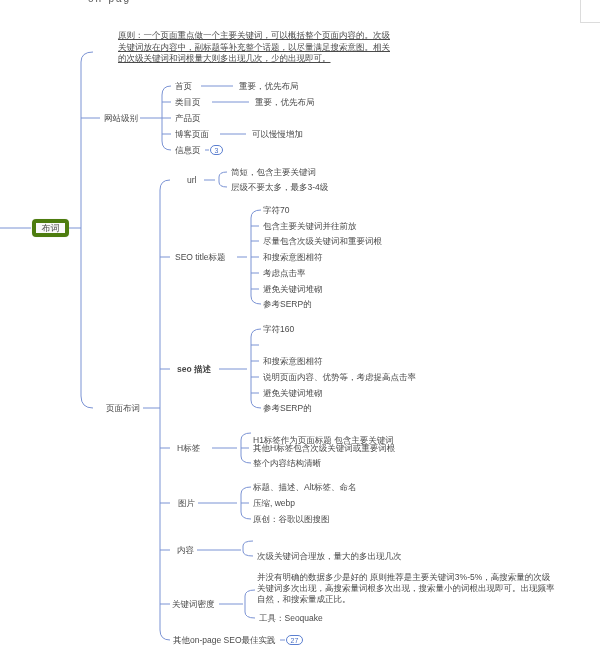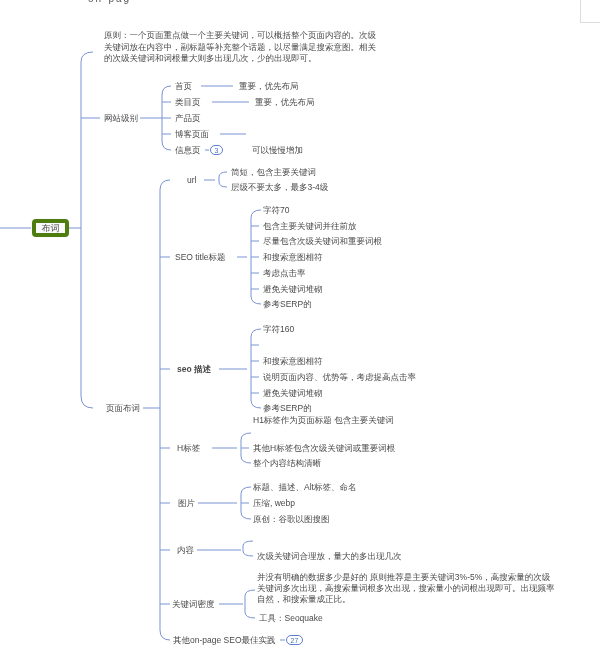--- a/index.html
+++ b/index.html
@@ -40,30 +40,30 @@
     </g>
   </svg>
 
   <div class="clip-frag" style="left:88px;top:0;width:60px;height:5px;">
     <span>on-pag</span>
   </div>
   <div class="corner" style="left:580px;top:-1px;width:21px;height:23px;"></div>
 
   <div class="root" style="left:32px;top:219px;width:37px;height:18px;">布词</div>
 
-  <div class="t note" style="left:104px;top:30px;width:272px;">原则：一个页面重点做一个主要关键词，可以概括整个页面内容的。次级关键词放在内容中，副标题等补充整个话题，以尽量满足搜索意图。相关的次级关键词和词根量大则多出现几次，少的出现即可。</div>
+  <div class="t note" style="left:118px;top:30px;width:272px;text-decoration:underline;">原则：一个页面重点做一个主要关键词，可以概括整个页面内容的。次级关键词放在内容中，副标题等补充整个话题，以尽量满足搜索意图。相关的次级关键词和词根量大则多出现几次，少的出现即可。</div>
 
   <span class="t" style="left:104px;top:118px;">网站级别</span>
   <span class="t" style="left:175px;top:86px;">首页</span>
   <span class="t" style="left:239px;top:86px;">重要，优先布局</span>
   <span class="t" style="left:175px;top:102px;">类目页</span>
   <span class="t" style="left:255px;top:102px;">重要，优先布局</span>
   <span class="t" style="left:175px;top:118px;">产品页</span>
   <span class="t" style="left:175px;top:134px;">博客页面</span>
-  <span class="t" style="left:252px;top:150px;">可以慢慢增加</span>
+  <span class="t" style="left:252px;top:134px;">可以慢慢增加</span>
   <span class="t" style="left:175px;top:150px;">信息页</span>
   <span class="badge" style="left:210px;top:150px;width:13px;height:10px;">3</span>
 
   <span class="t" style="left:106px;top:408px;">页面布词</span>
 
   <span class="t" style="left:187px;top:180px;">url</span>
   <span class="t" style="left:231px;top:172px;">简短，包含主要关键词</span>
   <span class="t" style="left:231px;top:187px;">层级不要太多，最多3-4级</span>
 
   <span class="t" style="left:175px;top:257px;">SEO title标题</span>
@@ -76,21 +76,21 @@
   <span class="t" style="left:263px;top:304px;">参考SERP的</span>
 
   <span class="t" style="left:177px;top:369px;font-weight:bold;">seo 描述</span>
   <span class="t" style="left:263px;top:329px;">字符160</span>
   <span class="t" style="left:263px;top:361px;">和搜索意图相符</span>
   <span class="t" style="left:263px;top:377px;">说明页面内容、优势等，考虑提高点击率</span>
   <span class="t" style="left:263px;top:393px;">避免关键词堆砌</span>
   <span class="t" style="left:263px;top:408px;">参考SERP的</span>
 
   <span class="t" style="left:177px;top:448px;">H标签</span>
-  <span class="t" style="left:253px;top:420px;text-align:right;">H1标签作为页面标题 包含主要关键词</span>
+  <span class="t" style="left:253px;top:440px;text-align:right;">H1标签作为页面标题 包含主要关键词</span>
   <span class="t" style="left:253px;top:448px;">其他H标签包含次级关键词或重要词根</span>
   <span class="t" style="left:253px;top:463px;">整个内容结构清晰</span>
 
   <span class="t" style="left:178px;top:503px;">图片</span>
   <span class="t" style="left:253px;top:487px;">标题、描述、Alt标签、命名</span>
   <span class="t" style="left:253px;top:503px;">压缩, webp</span>
   <span class="t" style="left:253px;top:519px;">原创：谷歌以图搜图</span>
 
   <span class="t" style="left:177px;top:550px;">内容</span>
   <span class="t" style="left:257px;top:556px;">次级关键词合理放，量大的多出现几次</span>

